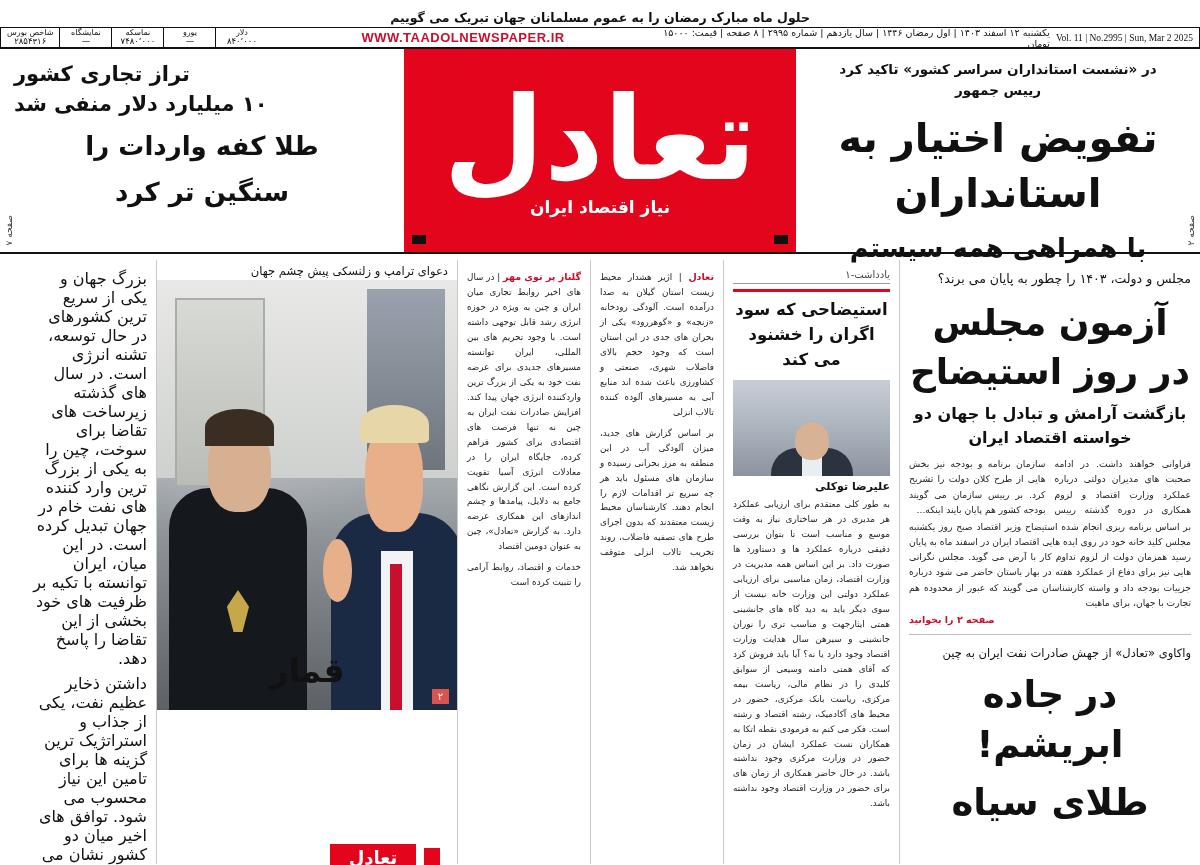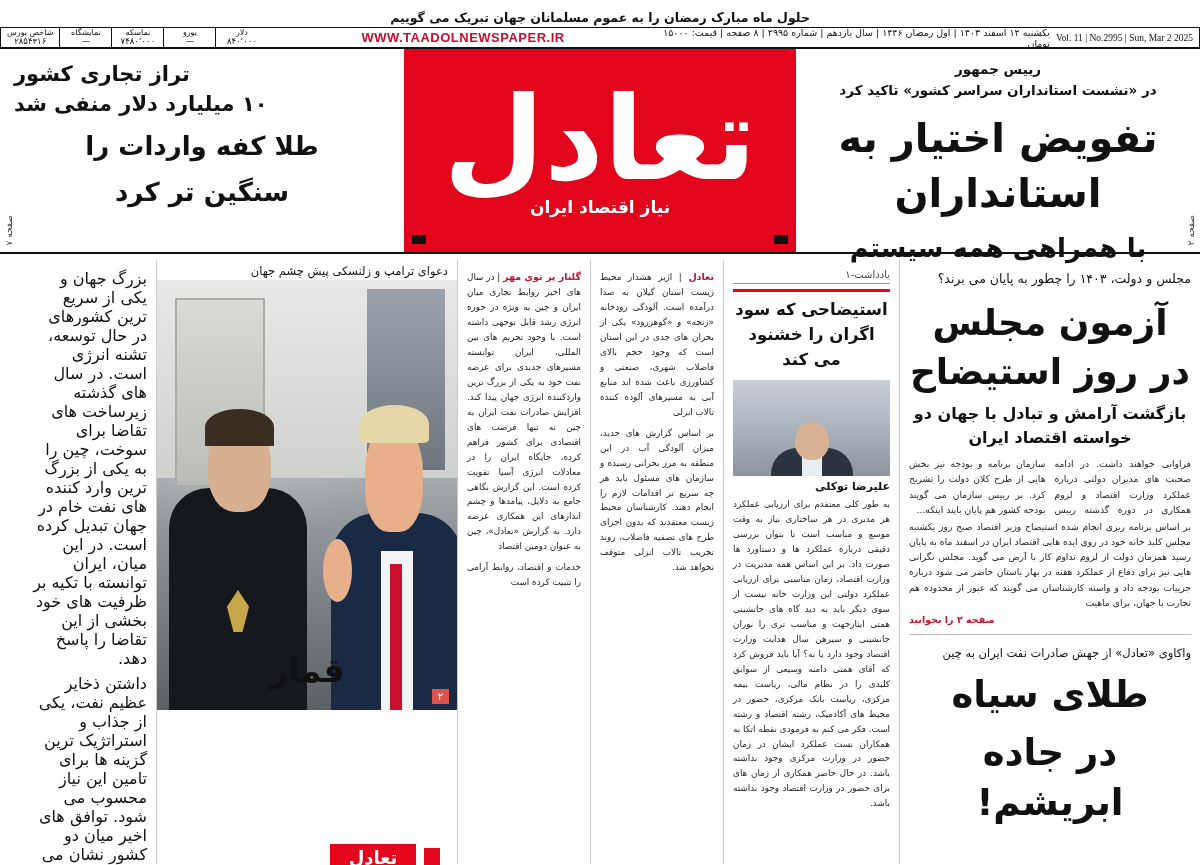--- a/index.html
+++ b/index.html
@@ -272,22 +272,22 @@
       <div class="meta-cell">
         <span class="lbl">شاخص بورس</span>
         <span class="val">۲۸۵۴۳۱۶</span>
       </div>
     </div>
   </div>
 
   <div class="masthead">
 
     <div class="mast-side mast-head-right">
+      <div class="kicker">در «نشست استانداران سراسر کشور» تاکید کرد</div>
       <div class="kicker">رییس جمهور</div>
-      <div class="kicker">در «نشست استانداران سراسر کشور» تاکید کرد</div>
       <div class="mast-title">تفویض اختیار به استانداران</div>
       <div class="mast-title small">با همراهی همه سیستم</div>
       <div class="pagetag right">صفحه ۲</div>
     </div>
 
     <div class="mast-logo">
       <div class="logo-word">تعادل</div>
       <div class="logo-sub">نیاز اقتصاد ایران</div>
       <span class="logo-flag l"></span>
       <span class="logo-flag r"></span>
@@ -312,22 +312,22 @@
         <span>فراوانی خواهند داشت. در ادامه صحبت های مدیران دولتی درباره عملکرد وزارت اقتصاد و لزوم همکاری در دوره گذشته رییس سازمان برنامه و بودجه نیز بخش هایی از طرح کلان دولت را تشریح کرد. بر رییس سازمان می گویند بودجه کشور هم پایان بایند اینکه...</span>
       </div>
       <div class="lead-body" style="column-count:1;margin-top:2px">
         <span>بر اساس برنامه ریزی انجام شده استیضاح وزیر اقتصاد صبح روز یکشنبه مجلس کلید خانه خود در روی ایده هایی اقتصاد ایران در اسفند ماه به پایان رسید همزمان دولت از لزوم تداوم کار با آرض می گوید. مجلس نگرانی هایی نیز برای دفاع از عملکرد هفته در بهار باستان حاضر می شود درباره جزییات بودجه داد و واسته کارشناسان می گویند که عبور از محدوده هم تجارت با جهان، برای ماهیت</span>
       </div>
       <div class="sig">صفحه ۲ را بخوانید</div>
 
       <div class="hr-thin"></div>
 
       <div class="lead2-kicker">واکاوی «تعادل» از جهش صادرات نفت ایران به چین</div>
+      <div class="lead2-title">در جاده ابریشم!</div>
       <div class="lead2-title">طلای سیاه</div>
-      <div class="lead2-title">در جاده ابریشم!</div>
     </div>
 
     <div class="vline"></div>
 
     <div class="col col-note">
       <div class="note-label">یادداشت-۱</div>
       <div class="note-redbar"></div>
       <div class="note-title">استیضاحی که سود اگران را خشنود می کند</div>
       <div class="portrait">
         <span class="torso"></span>

